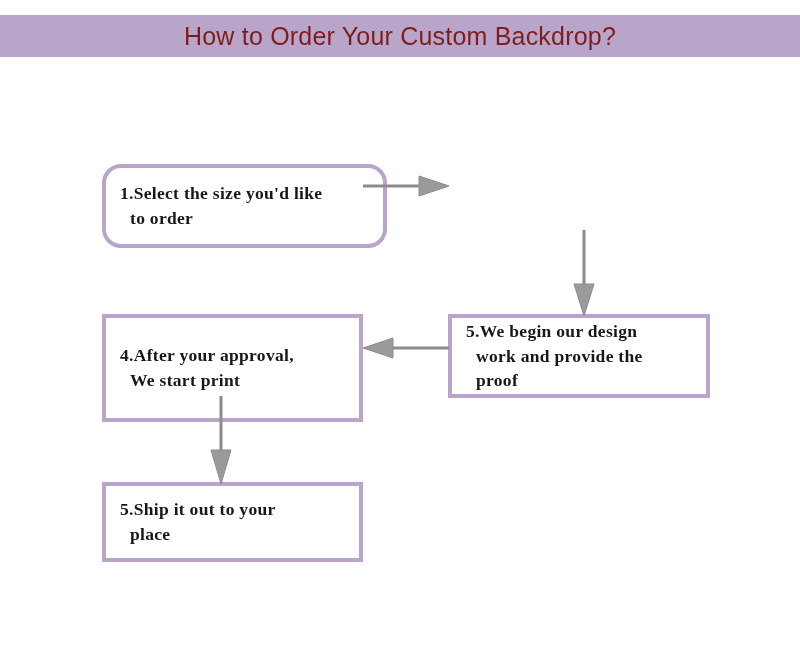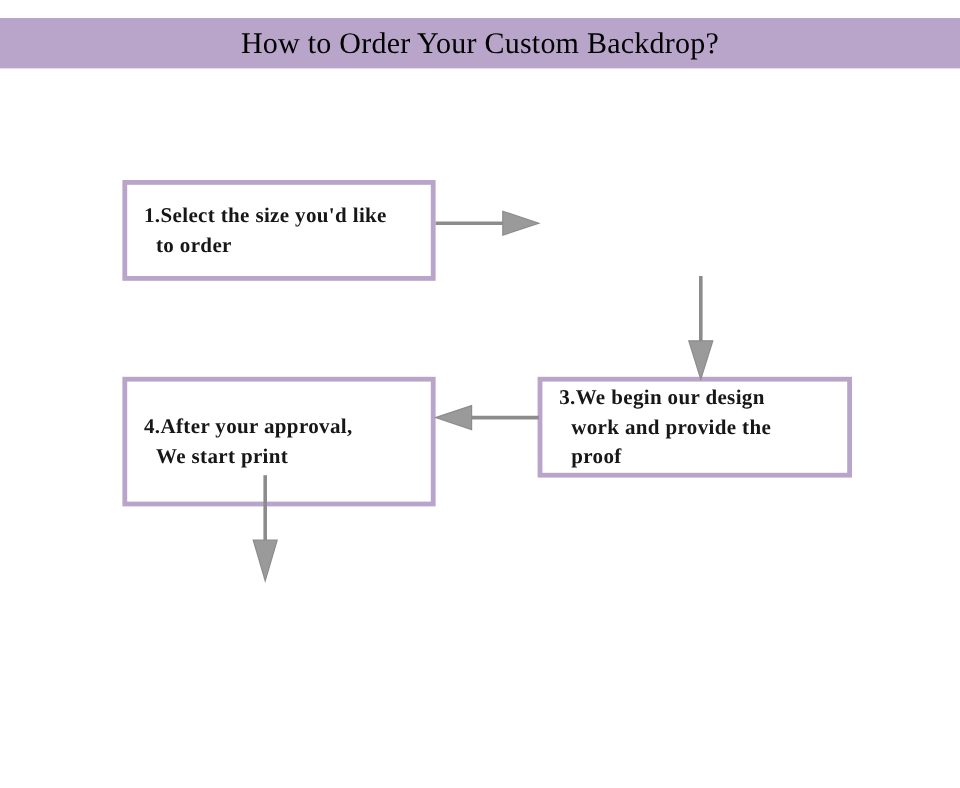--- a/index.html
+++ b/index.html
@@ -21,22 +21,22 @@
     left: 0;
     top: 15px;
     width: 800px;
     height: 42px;
     background: #b8a5c9;
     display: flex;
     align-items: center;
     justify-content: center;
   }
   .banner-title {
-    color: #000000;
-    font-family: Liberation Serif, serif;
+    color: #7f1d1d;
+    font-family: Liberation Sans, sans-serif;
     font-size: 25px;
     font-weight: 400;
     letter-spacing: 0.2px;
     white-space: nowrap;
     line-height: 1;
   }
 
   
   .flowchart {
     position: absolute;
@@ -62,21 +62,21 @@
     font-weight: bold;
     font-size: 17.5px;
     line-height: 1.42;
     color: #171717;
     white-space: pre-line;
     text-indent: -10px;
     margin-left: 10px;
     letter-spacing: 0.3px;
   }
 
-  #node-1 { left: 102px; top: 150px; width: 261px; height: 84px; }
+  #node-1 { left: 102px; top: 164px; width: 285px; height: 84px; border-radius: 19px; }
   #node-2 { left: 448px; top: 148px; width: 262px; height: 84px; }
   #node-3 { left: 448px; top: 314px; width: 262px; height: 84px; }
   #node-4 { left: 102px; top: 314px; width: 261px; height: 108px; }
   #node-5 { left: 102px; top: 482px; width: 261px; height: 80px; }
 
   
   .connector {
     position: absolute;
     overflow: visible;
   }
@@ -94,30 +94,34 @@
 
 <div class="flowchart">
 
   <div class="node" id="node-1">
     <span class="node-text">1.Select the size you'd like
 to order</span>
   </div>
 
 
   <div class="node" id="node-3">
-    <span class="node-text">3.We begin our design
+    <span class="node-text">5.We begin our design
 work and provide the
 proof</span>
   </div>
 
   <div class="node" id="node-4">
     <span class="node-text">4.After your approval,
 We start print</span>
   </div>
 
+  <div class="node" id="node-5">
+    <span class="node-text">5.Ship it out to your
+place</span>
+  </div>
 
   <svg class="connector" id="conn-1-2" viewBox="0 0 86 32">
     <line x1="0" y1="16" x2="58" y2="16" stroke="#8c8c8c" stroke-width="3"></line>
     <polygon points="56,6 86,16 56,26" fill="#9a9a9a" stroke="#8c8c8c" stroke-width="1"></polygon>
   </svg>
 
   <svg class="connector" id="conn-2-3" viewBox="0 0 36 86">
     <line x1="18" y1="0" x2="18" y2="56" stroke="#8c8c8c" stroke-width="3"></line>
     <polygon points="8,54 28,54 18,86" fill="#9a9a9a" stroke="#8c8c8c" stroke-width="1"></polygon>
   </svg>

